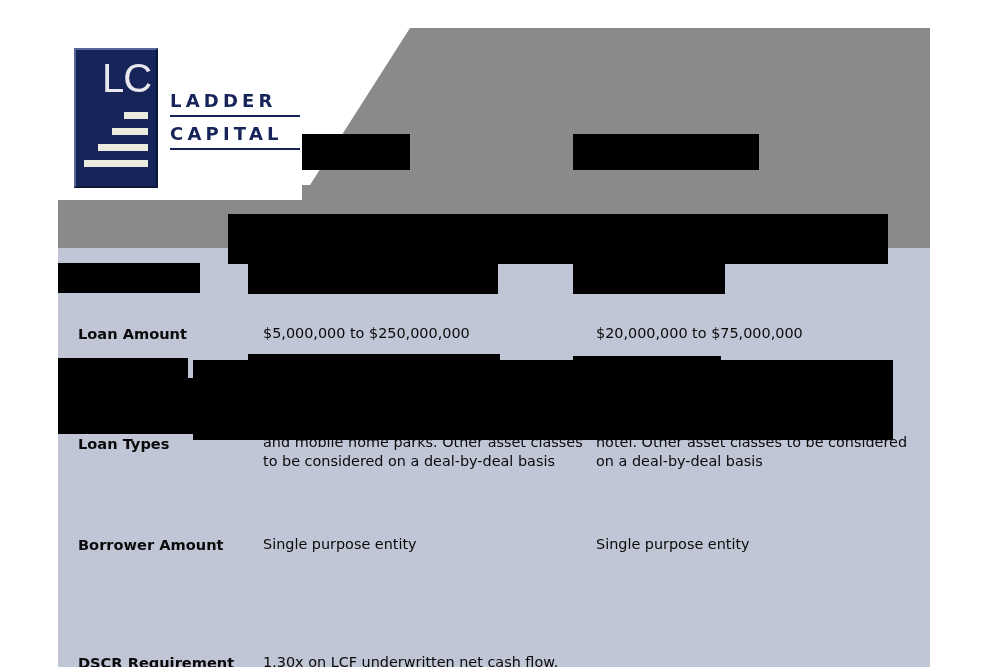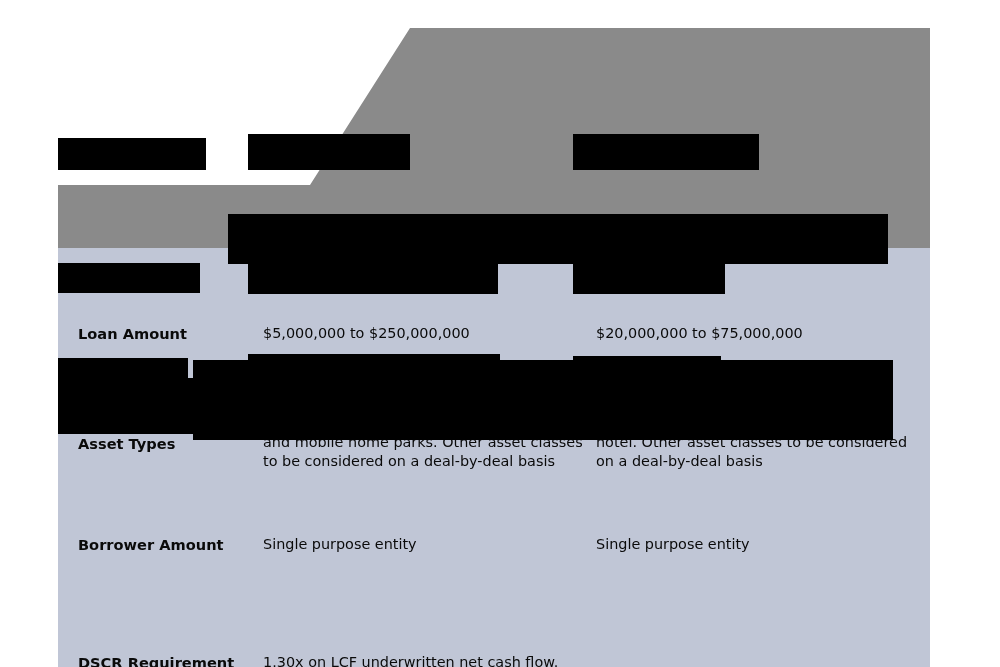--- a/index.html
+++ b/index.html
@@ -160,21 +160,21 @@
 
     <div id="grid">
 
       <div class="row" style="top:76px;">
         <div class="cell label">Loan Amount</div>
         <div class="cell col-a">$5,000,000 to $250,000,000</div>
         <div class="cell col-b">$20,000,000 to $75,000,000</div>
       </div>
 
       <div class="row" style="top:165px;">
-        <div class="cell label" style="top:21px;">Asset Types</div>
+        <div class="cell label" style="top:21px;">Loan Types</div>
         <div class="cell col-a">Office, retail, industrial, multifamily, hotel and mobile home parks. Other asset classes to be considered on a deal-by-deal basis</div>
         <div class="cell col-b">Office, retail, industrial, multifamily, and hotel. Other asset classes to be considered on a deal-by-deal basis</div>
       </div>
 
       <div class="row" style="top:287px;">
         <div class="cell label">Borrower Amount</div>
         <div class="cell col-a">Single purpose entity</div>
         <div class="cell col-b">Single purpose entity</div>
       </div>
 
@@ -262,14 +262,28 @@
     <div class="redaction" style="left:135px; top:332px; width:700px; height:80px;">
       <svg width="700" height="80" viewBox="0 0 700 80" aria-hidden="true">
         <path fill="#000000" d="M0,44 L14,30 L32,14 L58,8 L92,13 L130,7 L170,12 L212,6 L254,11
           L296,5 L338,10 L380,6 L422,12 L464,7 L506,13 L548,8 L590,14 L626,10 L652,18 L674,30
           L700,44 L682,56 L658,66 L630,72 L600,67 L574,74 L548,69 L520,75 L490,70 L462,76
           L440,62 L412,58 L386,66 L360,72 L330,67 L300,73 L270,68 L240,74 L212,69 L186,75
           L160,70 L136,76 L112,68 L92,58 L70,50 L48,56 L26,52 L10,48 Z"></path>
       </svg>
     </div>
 
+  <div id="logo">
+        <div style="position:absolute;left:-16px;top:-20px;width:244px;height:172px;background:#ffffff;"></div>
+        <div id="logo-mark">
+          <div id="logo-lc">LC</div>
+          <div class="rung" id="rung1"></div>
+          <div class="rung" id="rung2"></div>
+          <div class="rung" id="rung3"></div>
+          <div class="rung" id="rung4"></div>
+        </div>
+        <div id="logo-wordmark">
+          <div class="word-line">LADDER</div>
+          <div class="word-line second">CAPITAL</div>
+        </div>
+      </div>
     </div>
 </div>
 
 </body></html>

